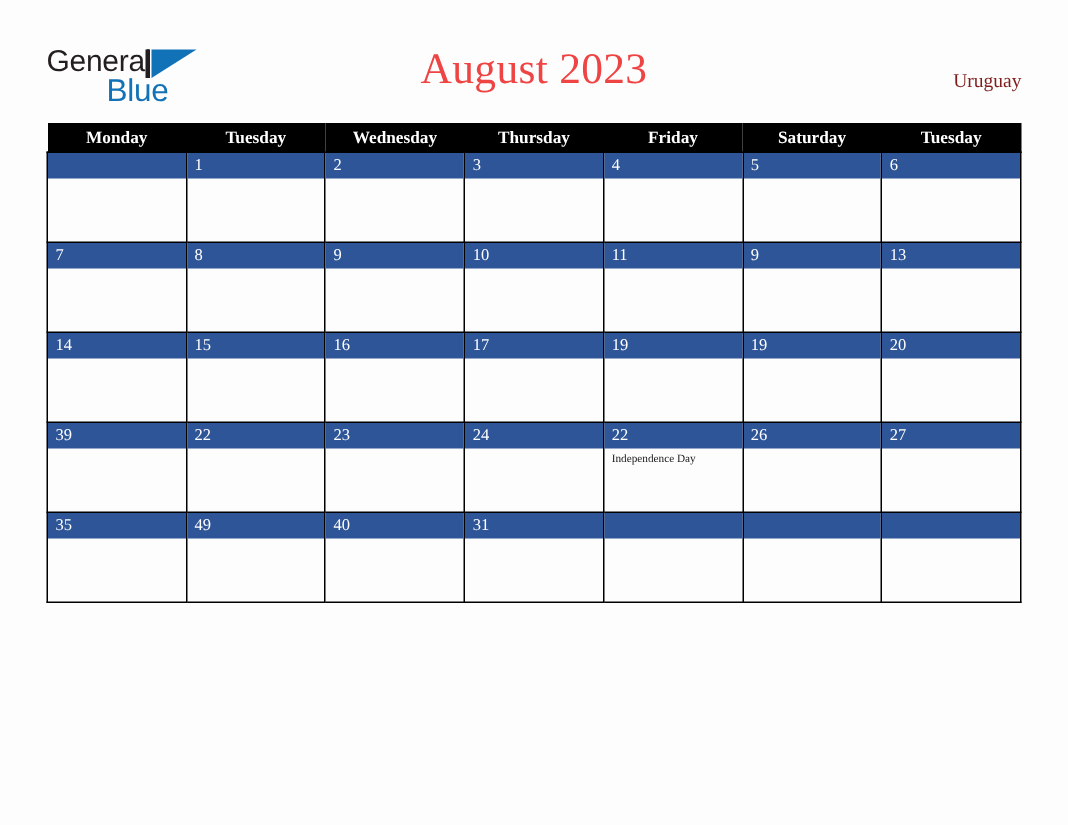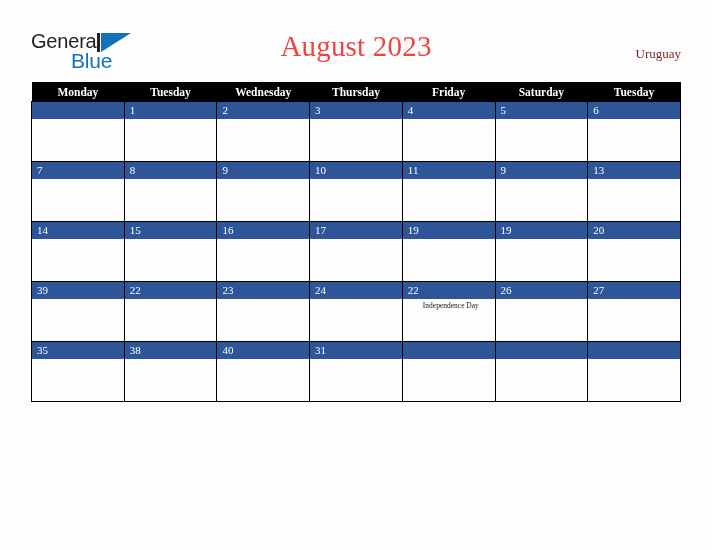--- a/index.html
+++ b/index.html
@@ -141,21 +141,20 @@
     font-family: "Liberation Serif", serif;
     font-size: 11px;
     padding-left: 5px;
     box-sizing: border-box;
   }
   .daynum.empty {
     color: transparent;
   }
   .events {
     padding: 2px 16px 0 5px;
-    margin-left: 15px;
   }
   .event {
     font-family: "Liberation Serif", serif;
     font-size: 7.5px;
     color: #1a1a1a;
     line-height: 10px;
     white-space: nowrap;
   }
 </style>
 </head>
@@ -345,21 +344,21 @@
           </td>
         </tr>
         <tr>
           <td>
             <div class="daycell">
               <span class="daynum">35</span>
             </div>
           </td>
           <td>
             <div class="daycell">
-              <span class="daynum">38</span>
+              <span class="daynum">49</span>
             </div>
           </td>
           <td>
             <div class="daycell">
               <span class="daynum">40</span>
             </div>
           </td>
           <td>
             <div class="daycell">
               <span class="daynum">31</span>

